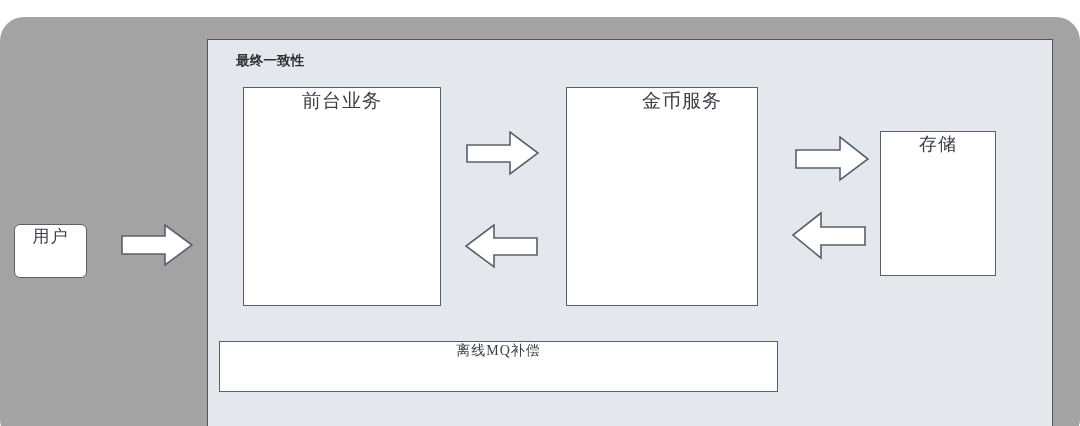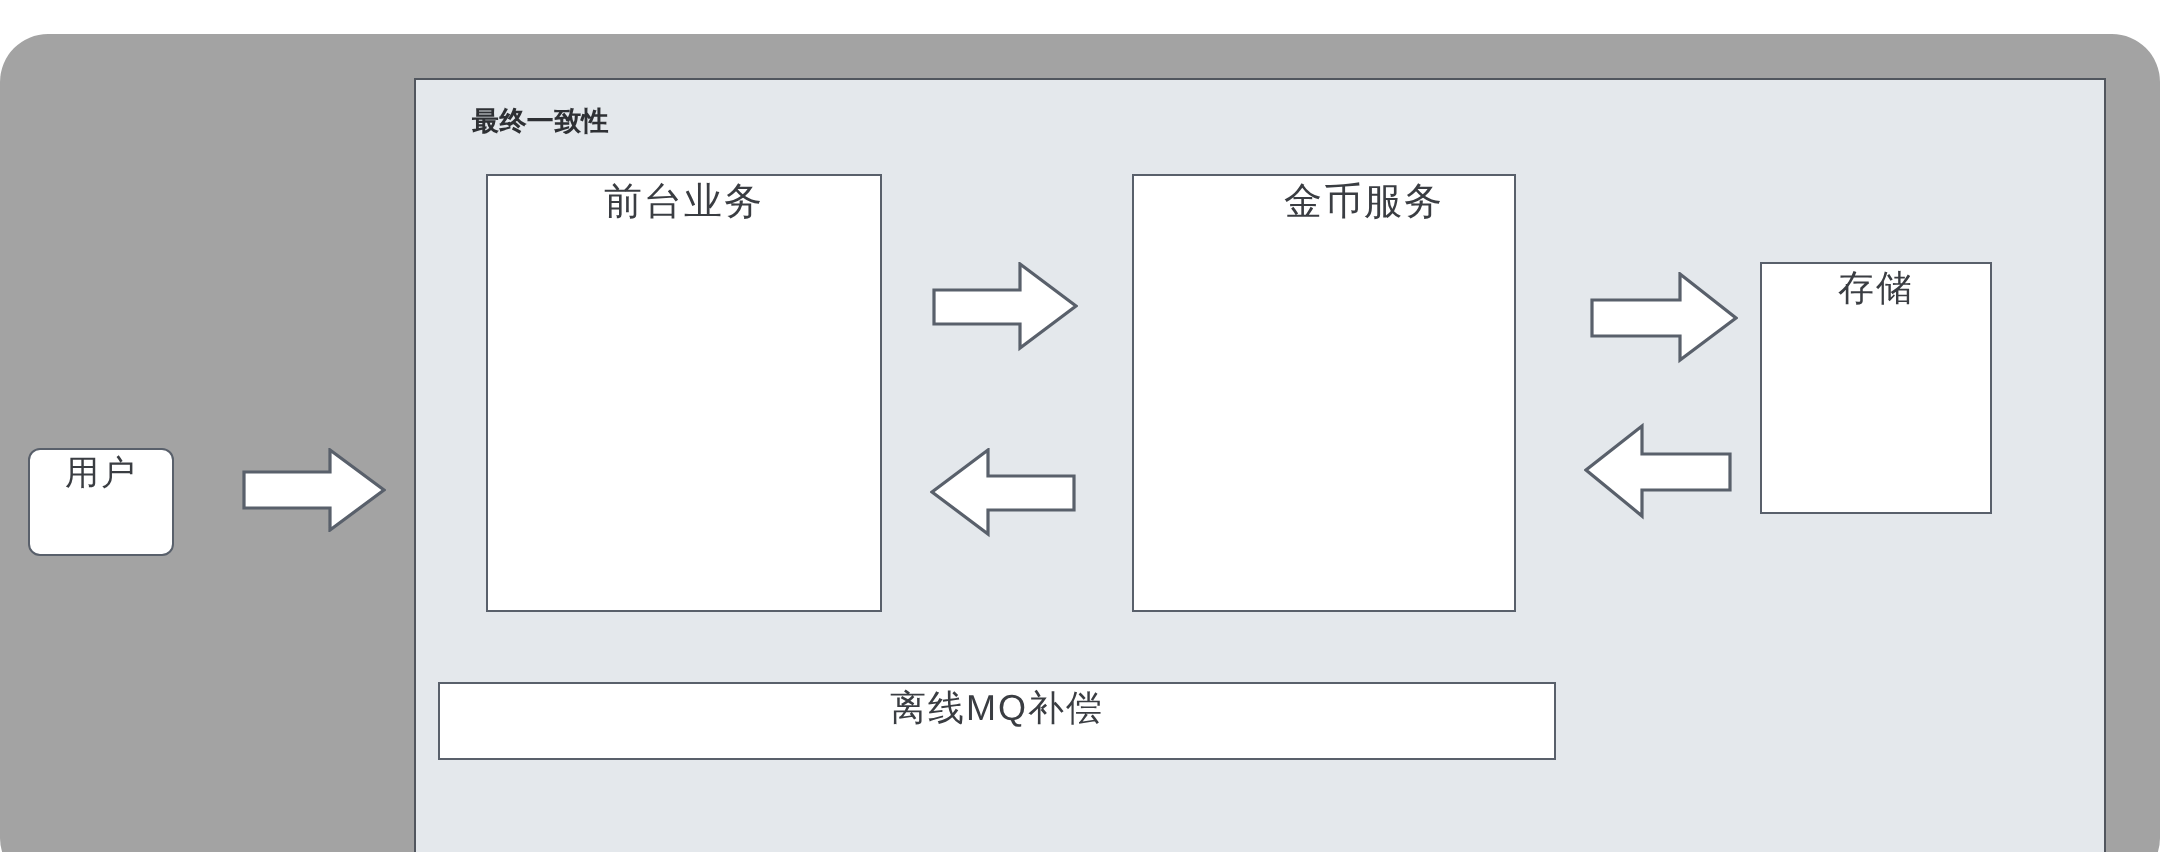--- a/index.html
+++ b/index.html
@@ -78,30 +78,31 @@
     top: 70px;
     width: 192px;
     height: 219px;
     padding-left: 40px;
   }
 
   .box-storage {
     left: 880px;
     top: 114px;
     width: 116px;
-    height: 126px;
+    height: 145px;
     font-size: 18px;
   }
 
   .box-mq {
     left: 219px;
     top: 324px;
     width: 559px;
-    height: 39px;
-    font-size: 18px;
+    height: 51px;
+    font-size: 14px;
+    font-family: Liberation Serif, serif;
   }
 
   
   .box-user {
     left: 14px;
     top: 207px;
     width: 73px;
     height: 54px;
     background: #ffffff;
     border: 1.5px solid #59606b;

